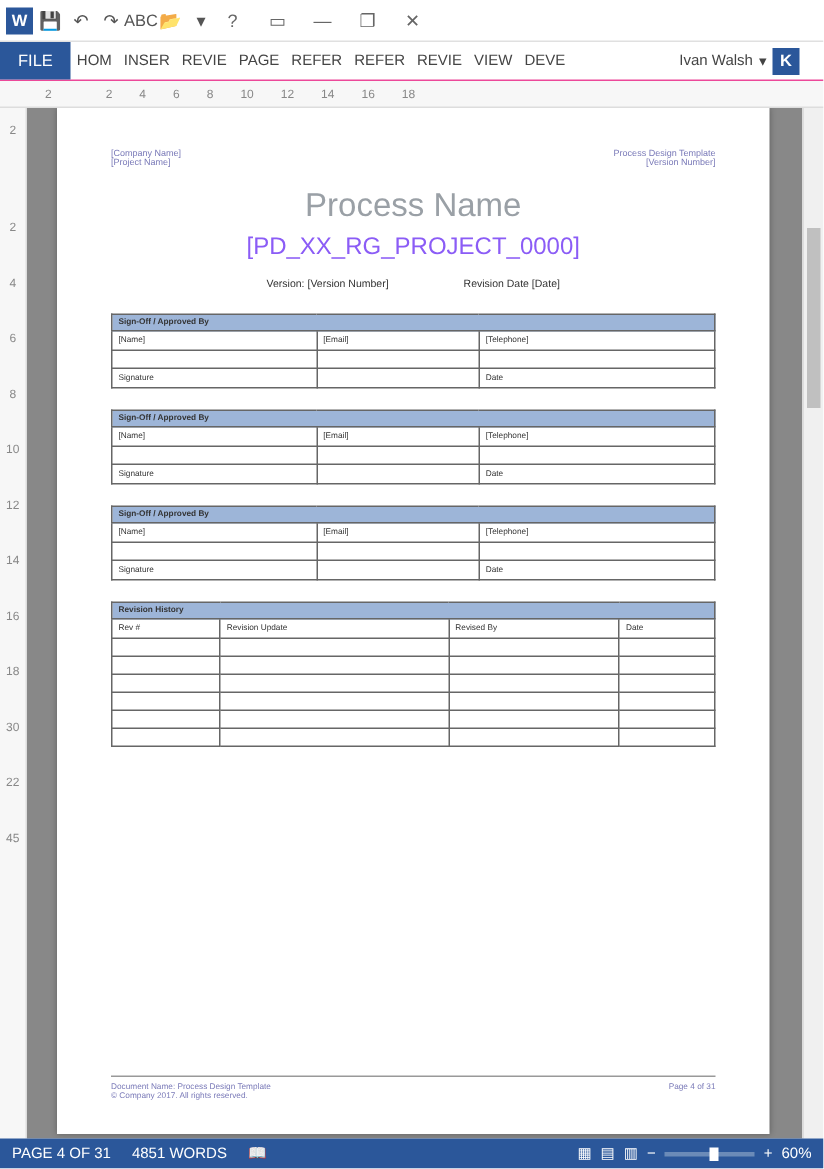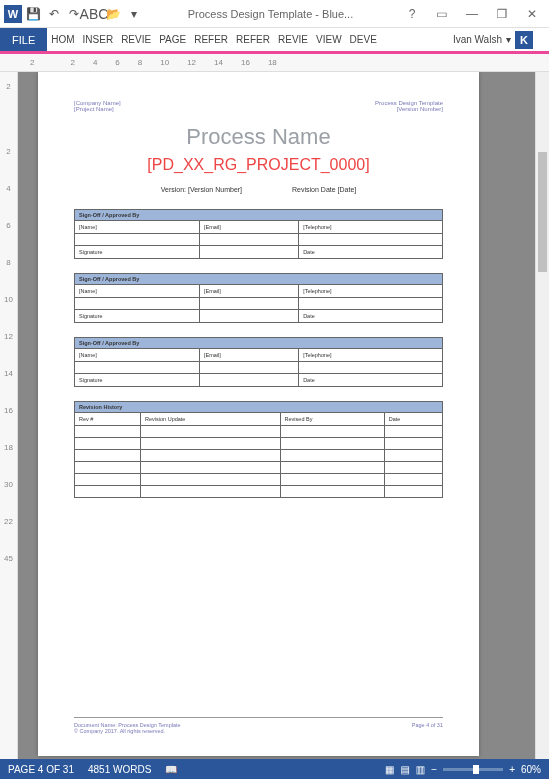--- a/index.html
+++ b/index.html
@@ -8,38 +8,38 @@
 
 .titlebar { height:28px; background:#fff; display:flex; align-items:center; padding:0 4px; border-bottom:1px solid #e0e0e0; }
 .titlebar .wicon { width:18px; height:18px; background:#2b579a; color:#fff; display:flex; align-items:center; justify-content:center; font-weight:bold; font-size:11px; margin-right:4px; }
 .titlebar .qat { display:flex; gap:4px; align-items:center; }
 .titlebar .qat span { width:16px; height:16px; display:flex; align-items:center; justify-content:center; color:#555; font-size:12px; }
 .titlebar .title { flex:1; text-align:center; color:#666; font-size:11px; }
 .titlebar .wincontrols { display:flex; gap:4px; }
 .titlebar .wincontrols span { width:26px; height:20px; display:flex; align-items:center; justify-content:center; color:#666; font-size:12px; }
 
 
-.ribbon { height:26px; display:flex; align-items:stretch; border-bottom:3px solid #ec4899; }
+.ribbon { height:26px; display:flex; align-items:stretch; border-bottom:1px solid #ec4899; }
 .ribbon .file { background:#2b579a; color:#fff; padding:0 12px; display:flex; align-items:center; font-size:11px; }
 .ribbon .tabs { display:flex; align-items:center; }
 .ribbon .tabs span { padding:0 4px; color:#444; font-size:10px; display:flex; align-items:center; height:100%; }
 .ribbon .user { margin-left:auto; display:flex; align-items:center; gap:4px; padding-right:16px; font-size:10px; color:#444; }
 .ribbon .user .avatar { width:18px; height:18px; background:#2b579a; color:#fff; display:flex; align-items:center; justify-content:center; font-weight:bold; font-size:11px; }
 
 
 .ruler-h { height:18px; background:#f7f7f7; border-bottom:1px solid #ddd; position:relative; font-size:8px; color:#888; display:flex; align-items:center; padding-left:30px; }
 .ruler-h .seg { display:flex; gap:18px; }
 .ruler-v { position:absolute; left:0; top:72px; bottom:20px; width:18px; background:#f7f7f7; border-right:1px solid #ddd; display:flex; flex-direction:column; align-items:center; font-size:8px; color:#888; padding-top:10px; gap:28px; }
 
 
 .docarea { position:absolute; left:18px; right:14px; top:72px; bottom:20px; background:#888; overflow:hidden; }
-.page { position:absolute; left:20px; top:0; width:441px; height:684px; background:#fff; box-shadow:0 0 4px rgba(0,0,0,0.3); padding:28px 36px; font-size:7px; color:#333; }
+.page { position:absolute; left:20px; top:0; width:475px; height:684px; background:#fff; box-shadow:0 0 4px rgba(0,0,0,0.3); padding:28px 36px; font-size:7px; color:#333; }
 .page-hdr { display:flex; justify-content:space-between; color:#7a7ab8; font-size:6px; margin-bottom:12px; }
 .page-title1 { text-align:center; color:#9aa0a6; font-size:22px; font-weight:300; margin-bottom:6px; font-family:"Century Gothic",sans-serif; }
-.page-title2 { text-align:center; color:#ef4444; font-size:16px; margin-bottom:12px; font-family:"Century Gothic",sans-serif; }
+.page-title2 { text-align:center; color:#8b5cf6; font-size:16px; margin-bottom:12px; font-family:"Century Gothic",sans-serif; }
 .page-meta { display:flex; justify-content:center; gap:50px; font-size:7px; margin-bottom:16px; }
 .tbl { width:100%; border-collapse:collapse; margin-bottom:14px; font-size:5.5px; }
 .tbl th { background:#9db5d8; text-align:left; padding:2px 4px; border:0.5px solid #666; font-weight:bold; }
 .tbl td { border:0.5px solid #666; padding:3px 4px; height:12px; }
 .page-ftr { position:absolute; left:36px; right:36px; bottom:22px; border-top:0.5px solid #999; padding-top:4px; display:flex; justify-content:space-between; color:#7a7ab8; font-size:5.5px; }
 .page-ftr .left div:first-child { color:#7a7ab8; }
 
 
 .scroll-v { position:absolute; right:0; top:72px; bottom:20px; width:14px; background:#f0f0f0; border-left:1px solid #ddd; }
 .scroll-v .thumb { position:absolute; left:2px; right:2px; top:80px; height:120px; background:#c0c0c0; }
@@ -52,25 +52,24 @@
 </style>
 </head>
 <body>
 
 <div class="titlebar">
   <div class="wicon">W</div>
   <div class="qat">
     <span>💾</span>
     <span>↶</span>
     <span>↷</span>
-    <span style="font-size:14px">ABC</span>
+    <span style="font-size:11px">ABC</span>
     <span>📂</span>
     <span>▾</span>
   </div>
-  <div class="title">Process Design Template - Blue...</div>
   <div class="wincontrols">
     <span>?</span>
     <span>▭</span>
     <span>—</span>
     <span>❐</span>
     <span>✕</span>
   </div>
 </div>
 
 <div class="ribbon">

